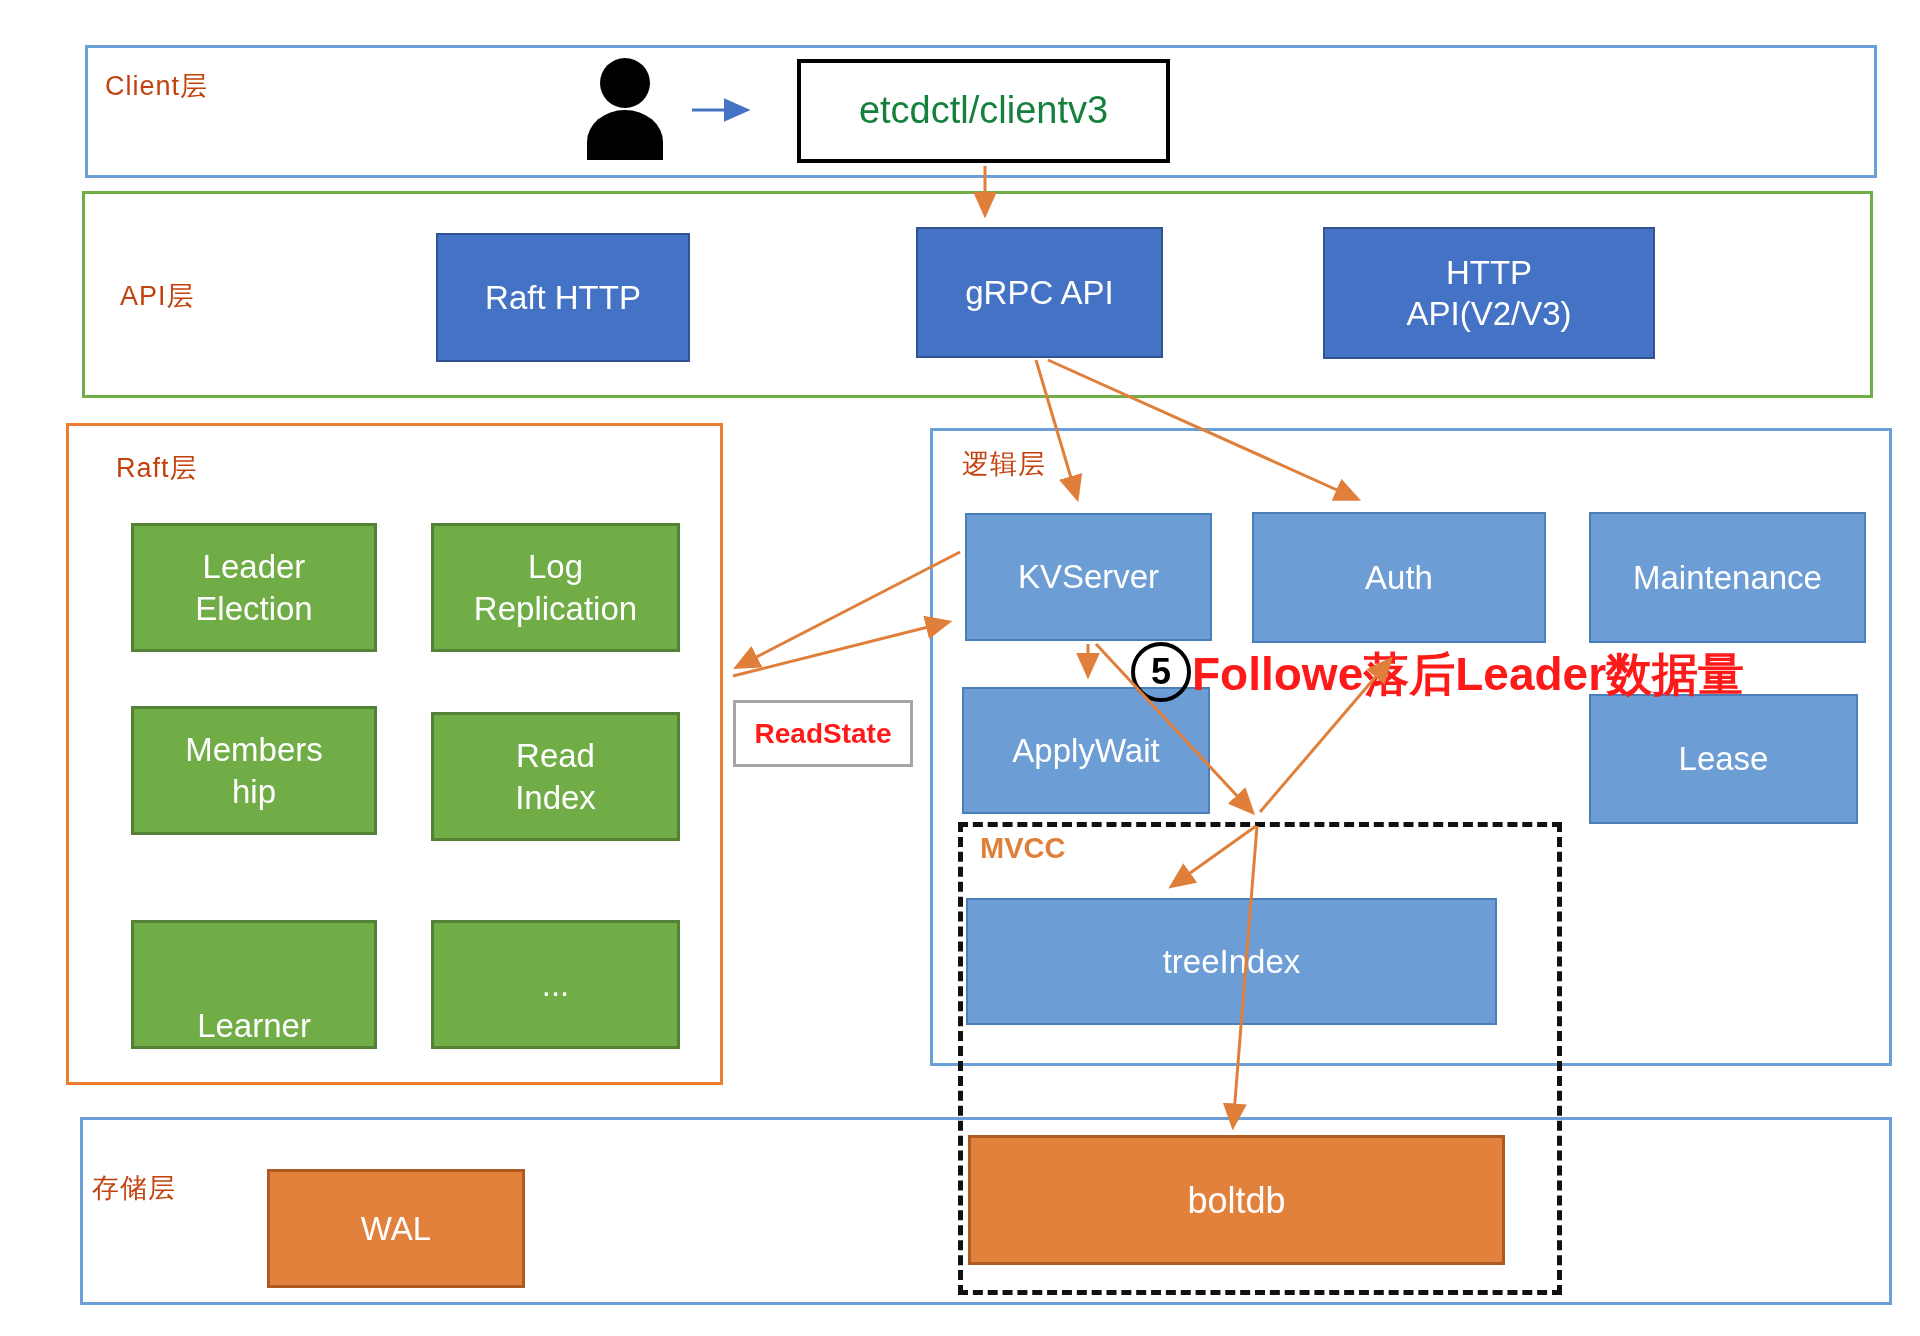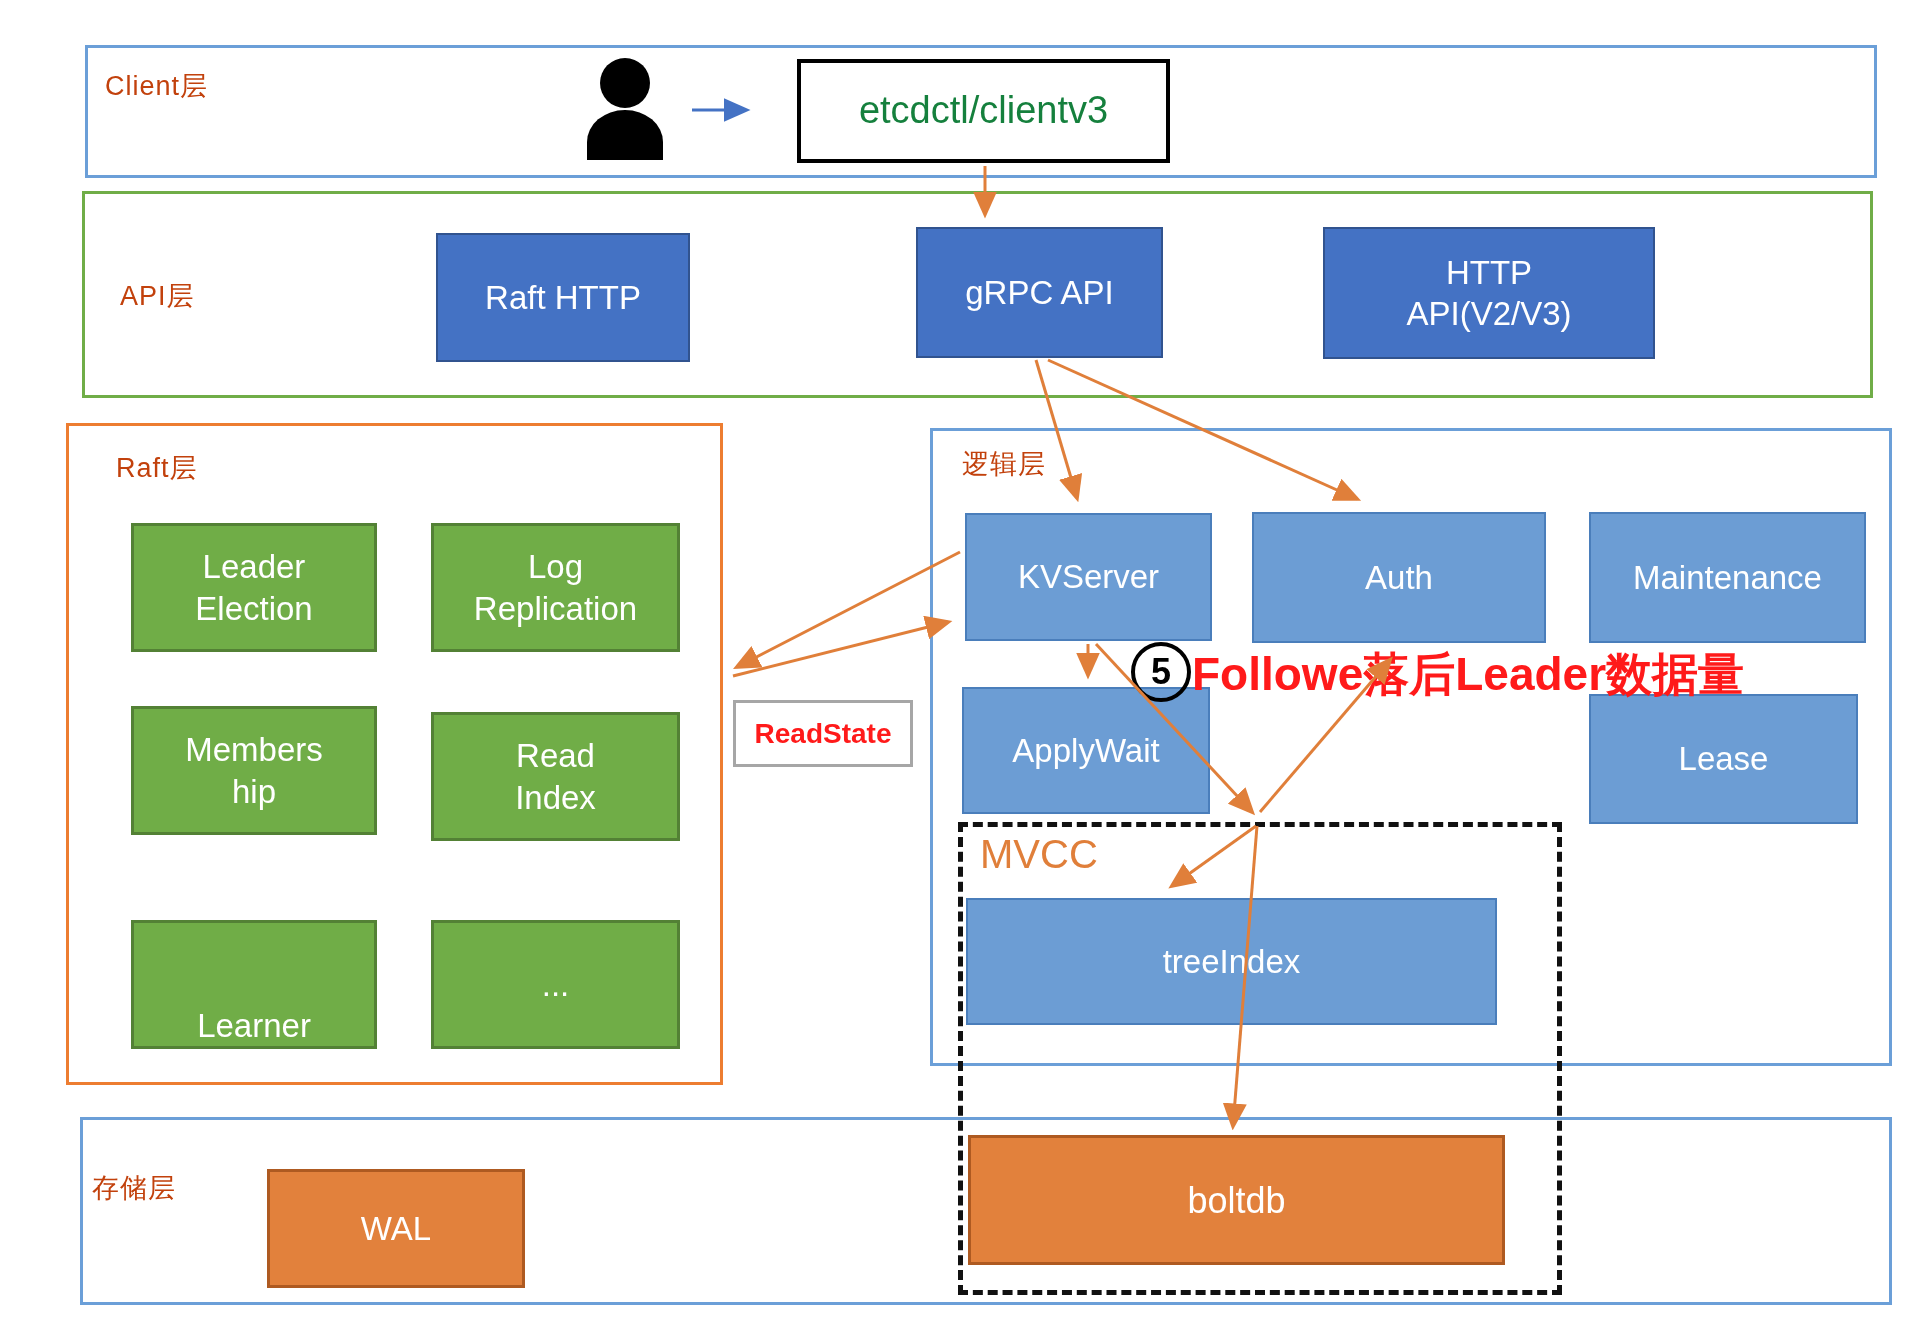--- a/index.html
+++ b/index.html
@@ -15,21 +15,21 @@
   .box{display:flex;align-items:center;justify-content:center;text-align:center;
        color:#fff;font-size:33px;line-height:1.25;}
   .box.api-blue{background:#4472C4;border:2px solid #31538F;}
   .box.logic-blue{background:#6C9DD4;border:2px solid #4A7EBB;}
   .box.green{background:#70AD47;border:3px solid #538135;}
   .box.orange{background:#E2813C;border:3px solid #AE5A21;}
   .box.plain{background:#fff;border:4px solid #000;color:#15803d;font-size:38px;}
   .gray-note{background:#fff;border:3px solid #A6A6A6;display:flex;align-items:center;
              justify-content:center;color:#FF1A1A;font-weight:bold;font-size:30px;}
   .mvcc{border:5px dashed #111;background:transparent;}
-  .mvcc-label{position:absolute;color:#E07F3A;font-weight:normal;font-size:40px;}
+  .mvcc-label{position:absolute;color:#E07F3A;font-weight:bold;font-size:29px;}
   .step-circle{position:absolute;width:52px;height:52px;border:4px solid #000;border-radius:50%;
                display:flex;align-items:center;justify-content:center;font-size:36px;font-weight:bold;color:#000;background:#fff0;}
   .red-note{position:absolute;color:#FF1A1A;font-weight:bold;font-size:46px;white-space:nowrap;}
   svg.overlay{position:absolute;left:0;top:0;pointer-events:none;}
   .person{position:absolute;}
 </style>
 </head>
 <body>
 
 <div class="canvas">

